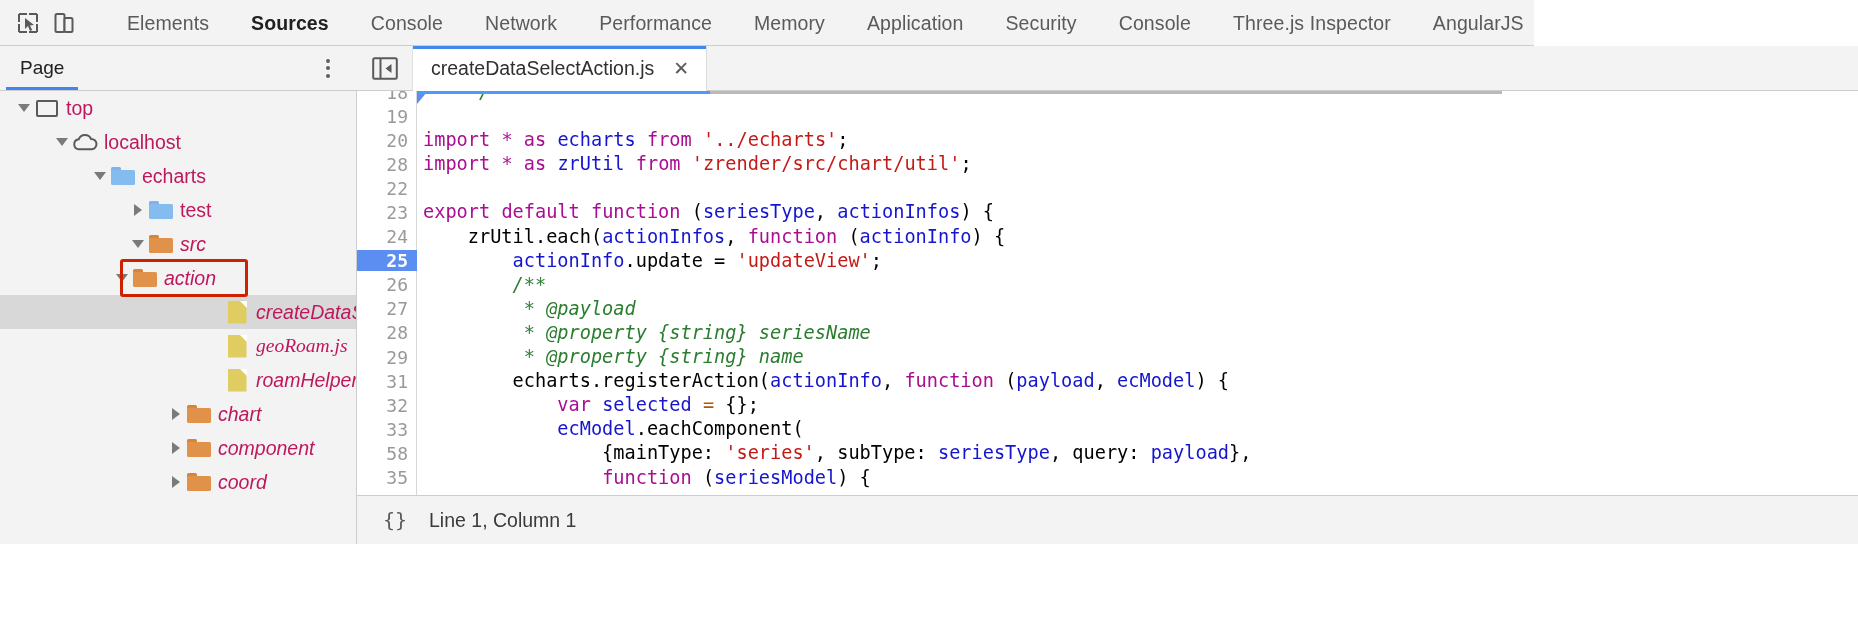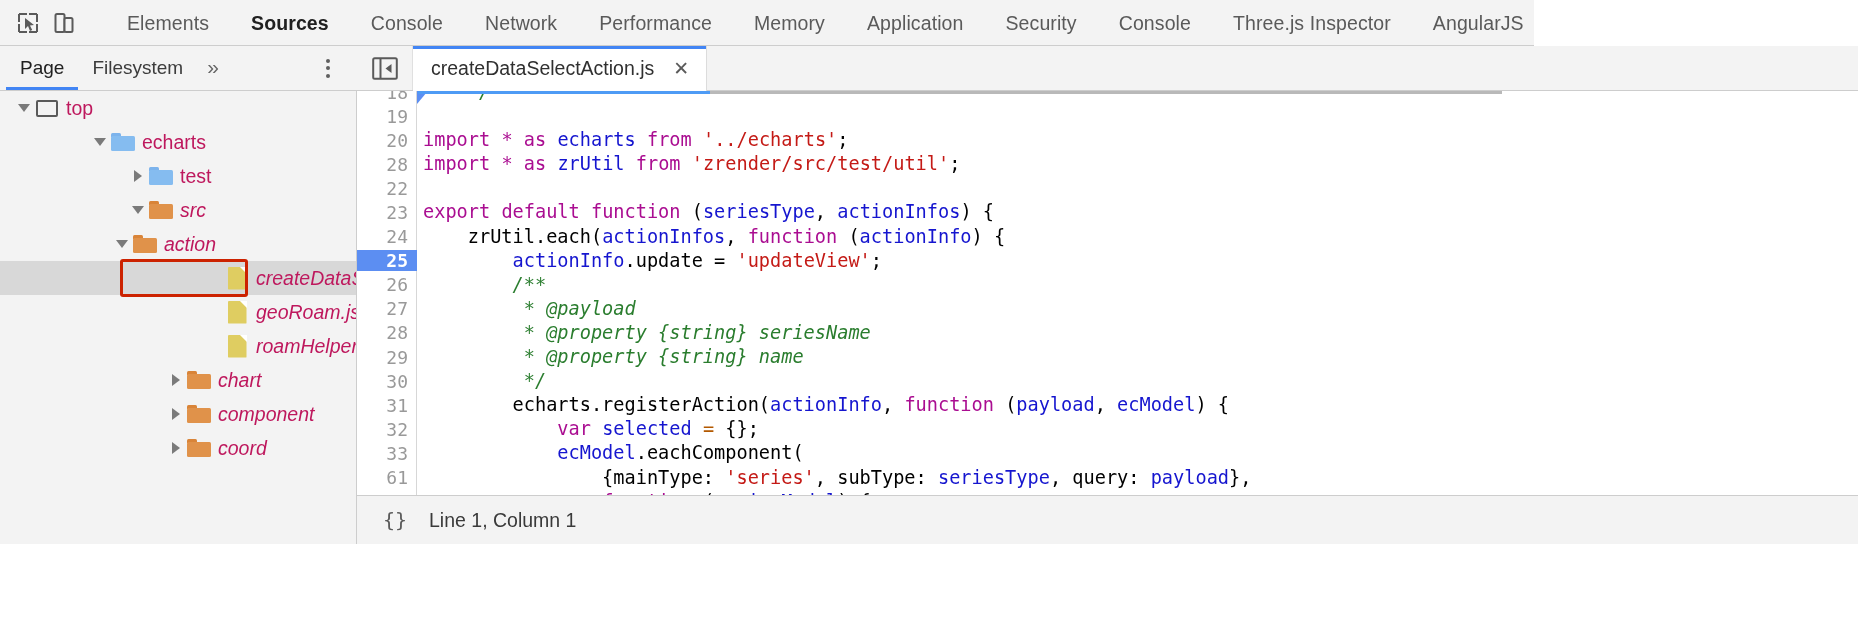--- a/index.html
+++ b/index.html
@@ -37,21 +37,21 @@
   .panel-tab.active { color:#202020; font-weight:bold; }
 
   
   .subrow {
     position:absolute; left:0; top:46px; width:1858px; height:45px;
     background:#f3f3f3;
   }
   .nav-head {
     position:absolute; left:0; top:0; width:357px; height:45px;
     background:#f3f3f3; border-bottom:1px solid #cdcdcd;
-    display:flex; align-items:flex-start;
+    display:flex; align-items:flex-start;flex-direction:column;
   }
   .nav-tab {
     font-size:19px; color:#3c3c3c; padding:0 14px; height:44px;
     line-height:44px; cursor:pointer; position:relative; white-space:nowrap;
   }
   .nav-tab:first-child { margin-left:6px; }
   .nav-tab.active { color:#202020; }
   .nav-tab.active::after {
     content:""; position:absolute; left:0; right:0; bottom:0;
     height:3px; background:#4285f4;
@@ -288,20 +288,31 @@
     <div id="tree-body">
         <div class="tree-row" style="padding-left: 14px;">
           <span class="twisty">
             <span class="tri-down"></span>
           </span>
           <span class="ticon">
             <span class="ico-frame"></span>
           </span>
           <span class="tlabel">top</span>
         </div>
+        <div class="tree-row" style="padding-left: 52px;">
+          <span class="twisty">
+            <span class="tri-down"></span>
+          </span>
+          <span class="ticon">
+            <svg class="ico-cloud" width="26" height="18" viewBox="0 0 26 18">
+              <path d="M6.5 16.3 A5.1 5.1 0 0 1 6.8 6.2 A6.6 6.6 0 0 1 19.1 6.0 A4.9 4.9 0 0 1 19.6 16.3 Z" fill="none" stroke="#5a5a5a" stroke-width="2"></path>
+            </svg>
+          </span>
+          <span class="tlabel">localhost</span>
+        </div>
         <div class="tree-row" style="padding-left: 90px;">
           <span class="twisty">
             <span class="tri-down"></span>
           </span>
           <span class="ticon">
             <span class="folder blue">
               <span class="tabpart"></span>
               <span class="body"></span>
             </span>
           </span>
@@ -346,21 +357,21 @@
         <div class="tree-row selected" style="padding-left: 204px;">
           <span class="twisty"></span>
           <span class="ticon">
             <span class="doc">
               <span class="pg"></span>
               <span class="fold"></span>
             </span>
           </span>
           <span class="tlabel italic">createDataSelectAction.js</span>
         </div>
-        <div class="tree-row" style="padding-left: 204px;">
+        <div class="tree-row" style="padding-left: 204px; font-family: Liberation Serif, serif;">
           <span class="twisty"></span>
           <span class="ticon">
             <span class="doc">
               <span class="pg"></span>
               <span class="fold"></span>
             </span>
           </span>
           <span class="tlabel italic">geoRoam.js</span>
         </div>
         <div class="tree-row" style="padding-left: 204px;">
@@ -424,21 +435,21 @@
         <div class="code-line">
           <div class="gutter">19</div>
           <div class="codetext"> </div>
         </div>
         <div class="code-line">
           <div class="gutter">20</div>
           <div class="codetext"><span class="k">import</span><span class="n"> </span><span class="k">*</span><span class="n"> </span><span class="k">as</span><span class="n"> </span><span class="id">echarts</span><span class="n"> </span><span class="k">from</span><span class="n"> </span><span class="s">'../echarts'</span><span class="n">;</span></div>
         </div>
         <div class="code-line">
           <div class="gutter">28</div>
-          <div class="codetext"><span class="k">import</span><span class="n"> </span><span class="k">*</span><span class="n"> </span><span class="k">as</span><span class="n"> </span><span class="id">zrUtil</span><span class="n"> </span><span class="k">from</span><span class="n"> </span><span class="s">'zrender/src/test/util'</span><span class="n">;</span></div>
+          <div class="codetext"><span class="k">import</span><span class="n"> </span><span class="k">*</span><span class="n"> </span><span class="k">as</span><span class="n"> </span><span class="id">zrUtil</span><span class="n"> </span><span class="k">from</span><span class="n"> </span><span class="s">'zrender/src/chart/util'</span><span class="n">;</span></div>
         </div>
         <div class="code-line">
           <div class="gutter">22</div>
           <div class="codetext"> </div>
         </div>
         <div class="code-line">
           <div class="gutter">23</div>
           <div class="codetext"><span class="k">export</span><span class="n"> </span><span class="k">default</span><span class="n"> </span><span class="k">function</span><span class="n"> (</span><span class="id">seriesType</span><span class="n">, </span><span class="id">actionInfos</span><span class="n">) {</span></div>
         </div>
         <div class="code-line">
@@ -460,37 +471,33 @@
         </div>
         <div class="code-line">
           <div class="gutter">28</div>
           <div class="codetext"><span class="n">         </span><span class="c">* @property {string} seriesName</span></div>
         </div>
         <div class="code-line">
           <div class="gutter">29</div>
           <div class="codetext"><span class="n">         </span><span class="c">* @property {string} name</span></div>
         </div>
         <div class="code-line">
-          <div class="gutter">30</div>
-          <div class="codetext"><span class="n">         </span><span class="c">*/</span></div>
-        </div>
-        <div class="code-line">
           <div class="gutter">31</div>
           <div class="codetext"><span class="n">        echarts.registerAction(</span><span class="id">actionInfo</span><span class="n">, </span><span class="k">function</span><span class="n"> (</span><span class="id">payload</span><span class="n">, </span><span class="id">ecModel</span><span class="n">) {</span></div>
         </div>
         <div class="code-line">
           <div class="gutter">32</div>
           <div class="codetext"><span class="n">            </span><span class="k">var</span><span class="n"> </span><span class="id">selected</span><span class="n"> </span><span class="op">=</span><span class="n"> {};</span></div>
         </div>
         <div class="code-line">
           <div class="gutter">33</div>
           <div class="codetext"><span class="n">            </span><span class="id">ecModel</span><span class="n">.eachComponent(</span></div>
         </div>
         <div class="code-line">
-          <div class="gutter">61</div>
+          <div class="gutter">58</div>
           <div class="codetext"><span class="n">                {mainType: </span><span class="s">'series'</span><span class="n">, subType: </span><span class="id">seriesType</span><span class="n">, query: </span><span class="id">payload</span><span class="n">},</span></div>
         </div>
         <div class="code-line">
           <div class="gutter">35</div>
           <div class="codetext"><span class="n">                </span><span class="k">function</span><span class="n"> (</span><span class="id">seriesModel</span><span class="n">) {</span></div>
         </div>
       </div>
   </div>
   <div class="top-scroll">
     <i></i>

